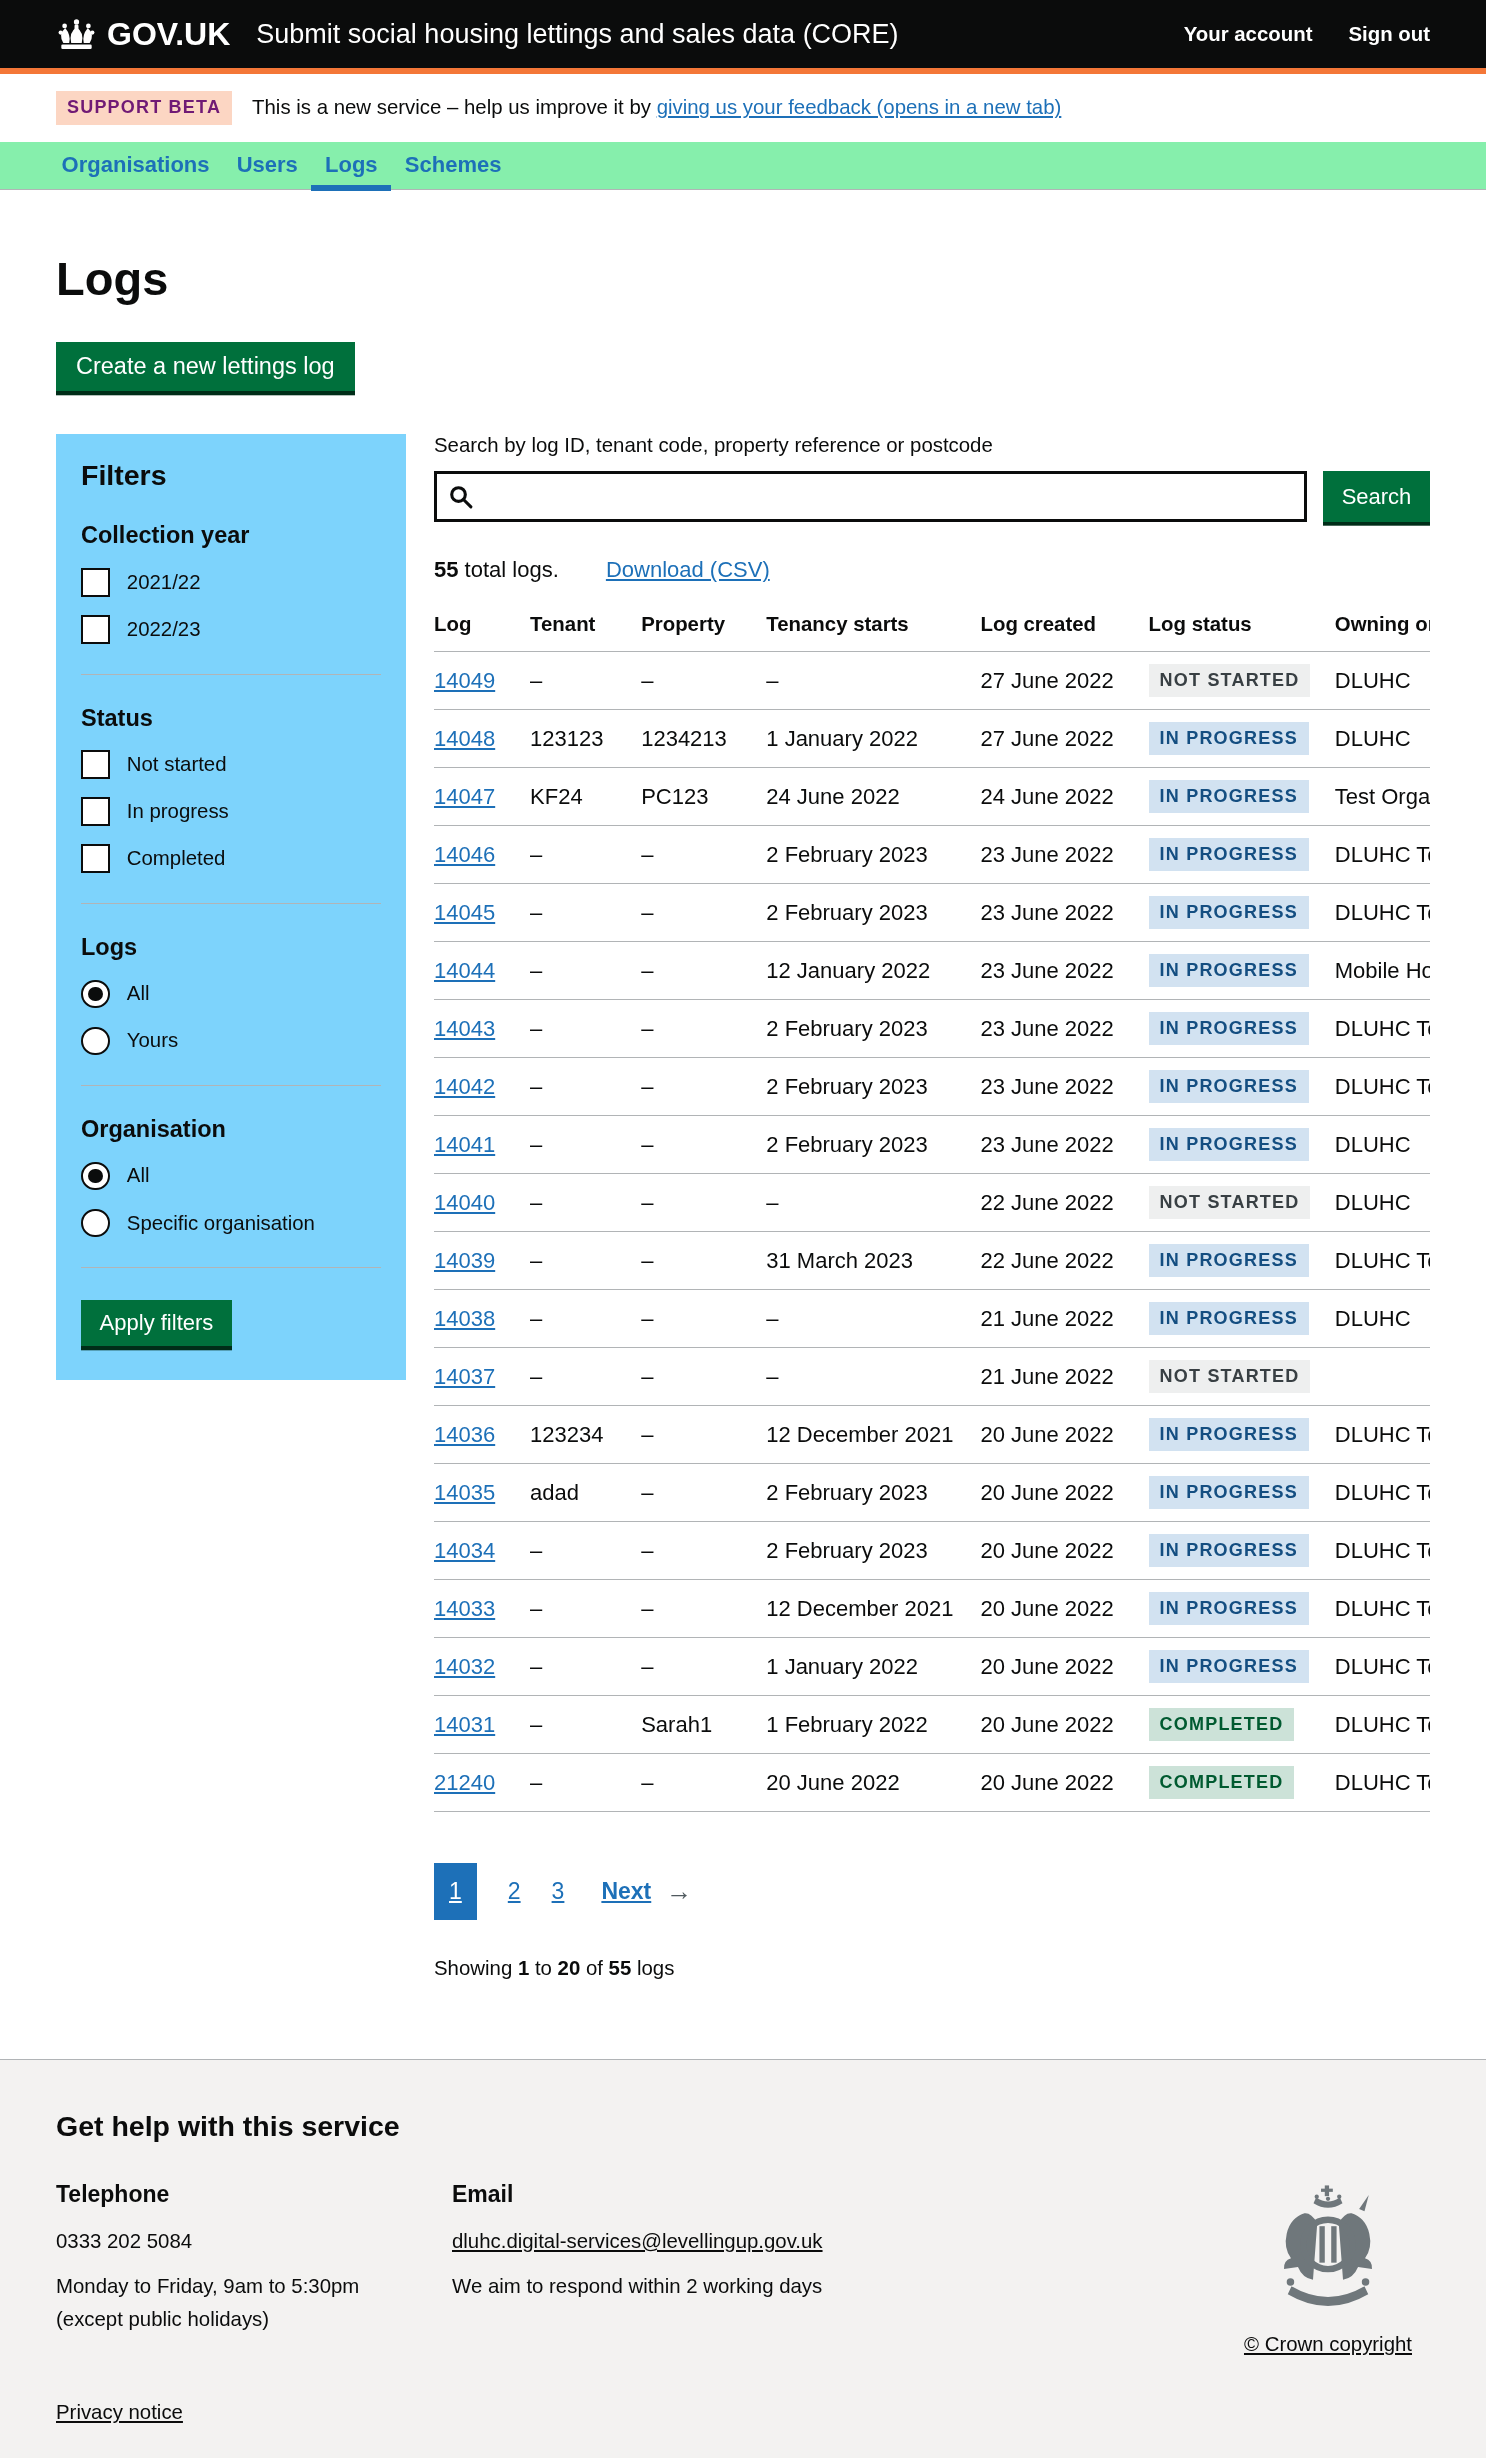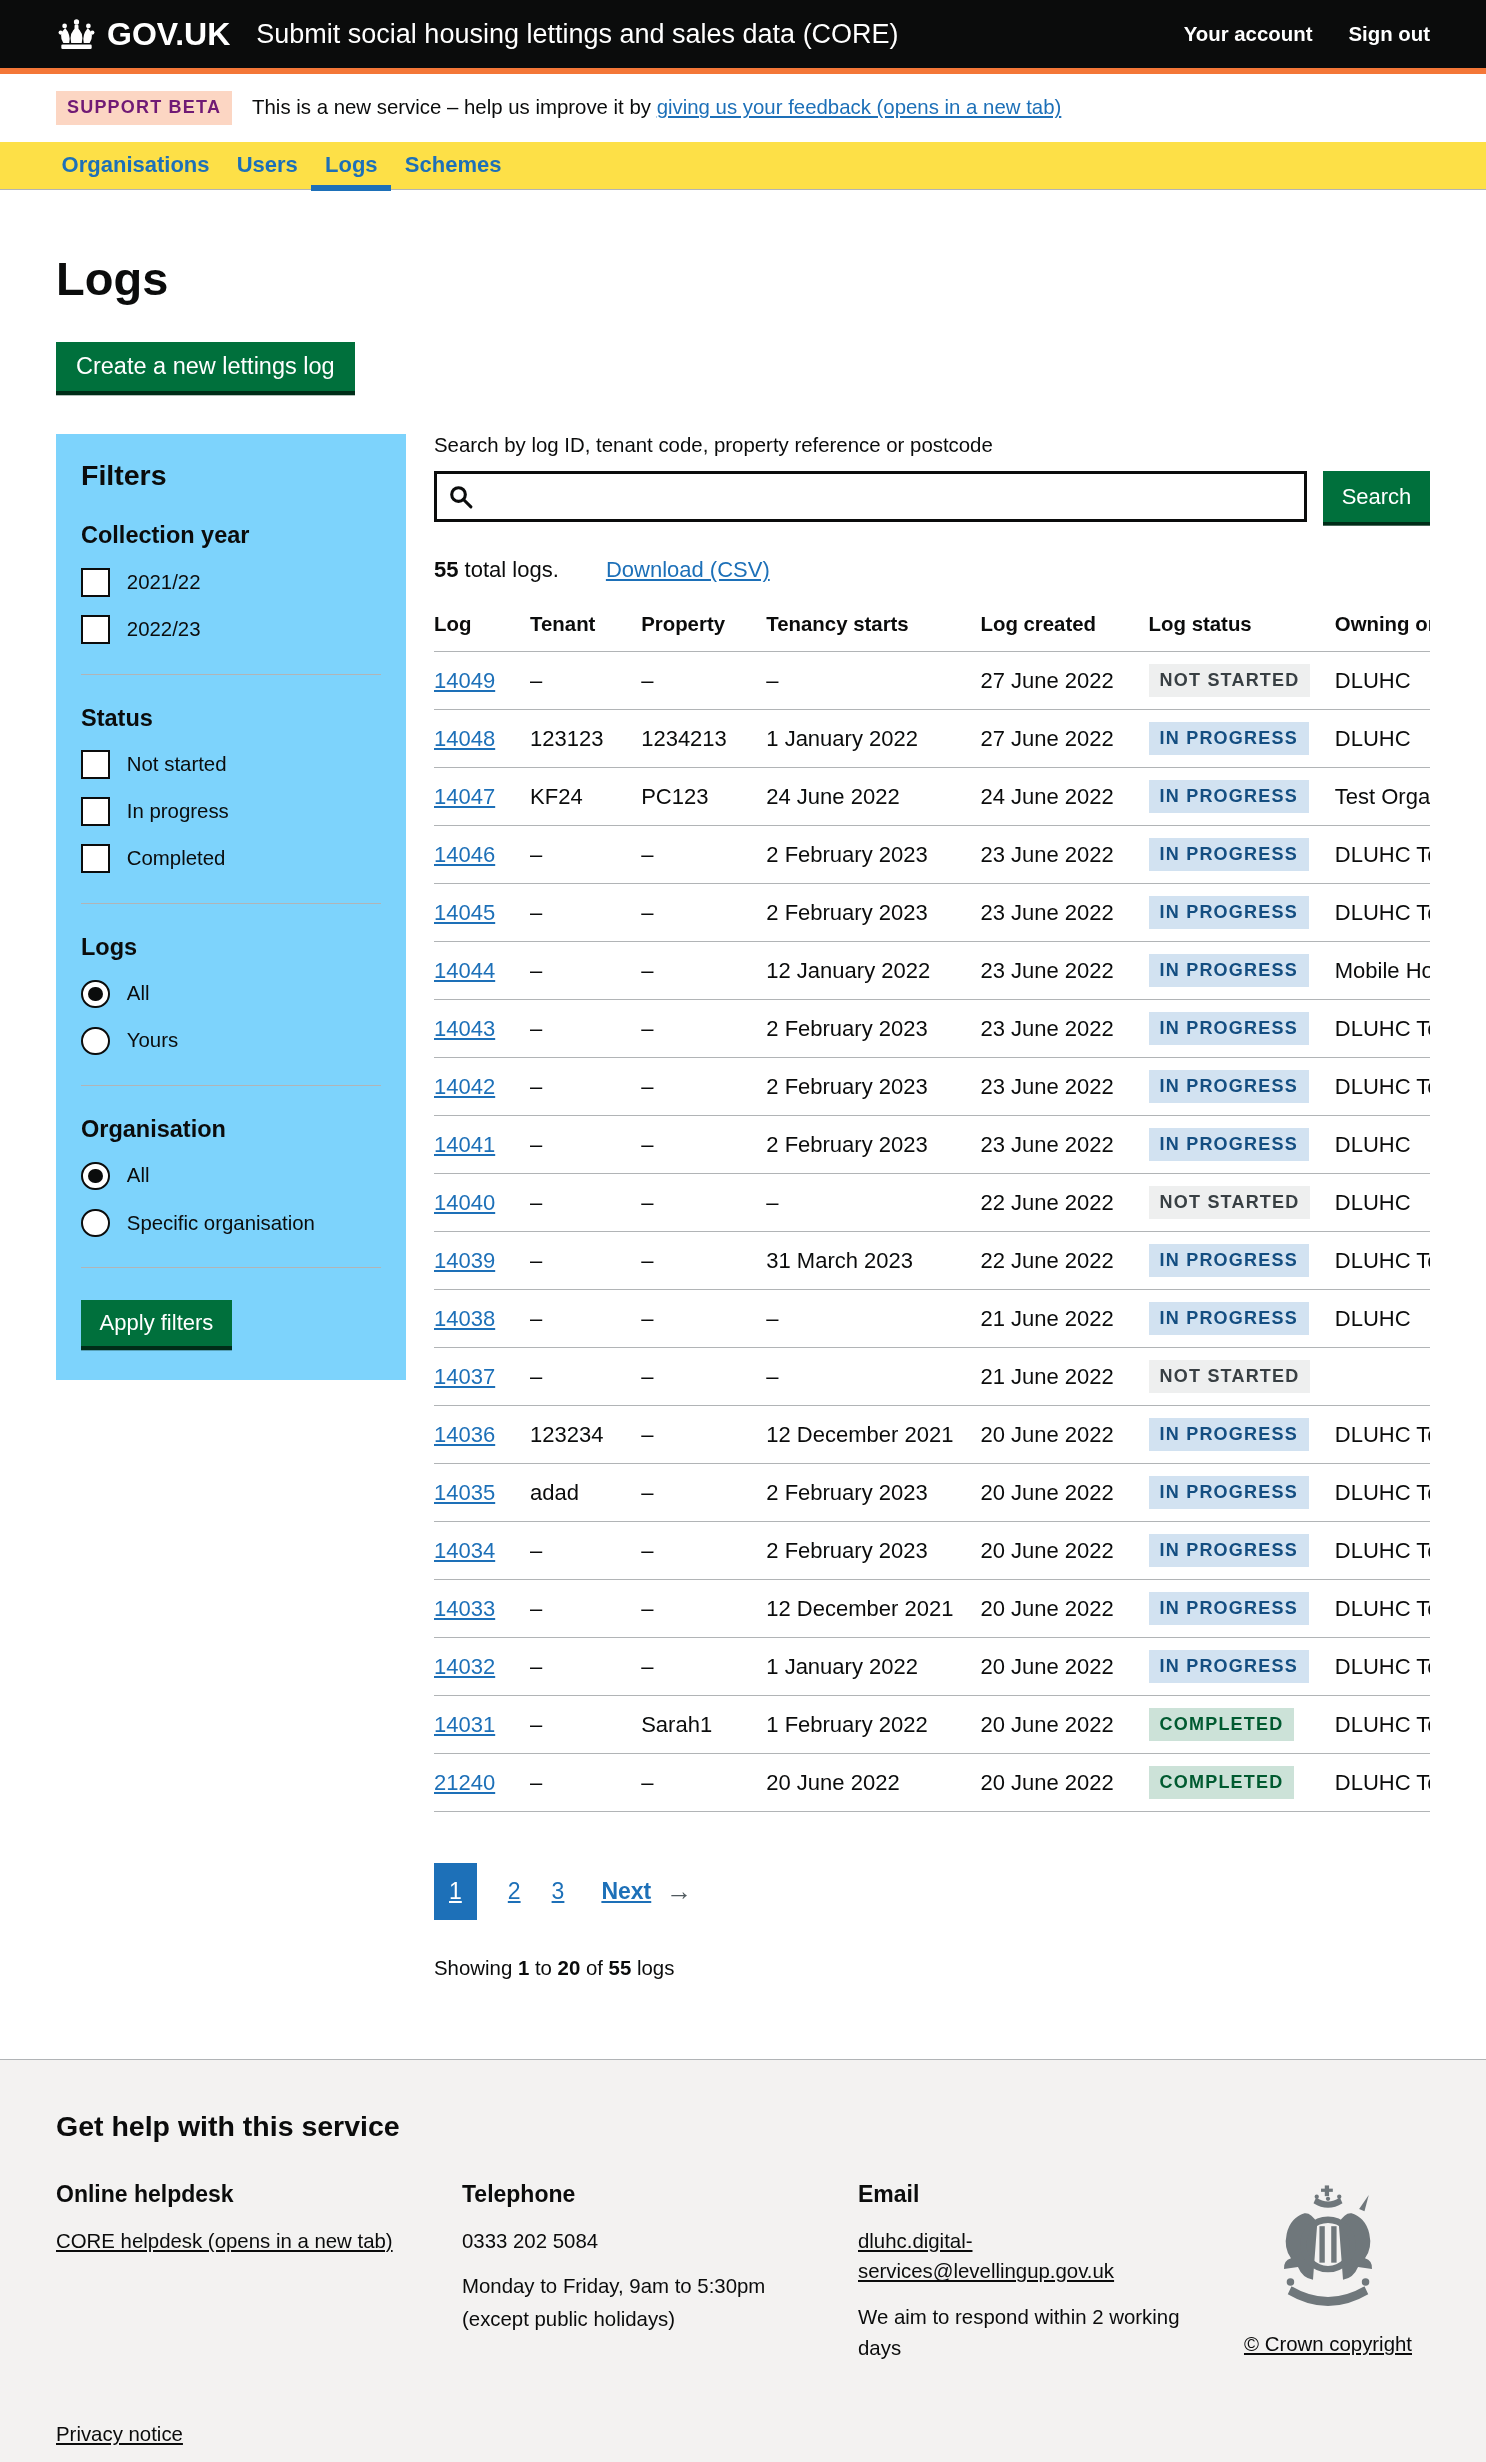--- a/index.html
+++ b/index.html
@@ -24,21 +24,21 @@
   
   .phase-banner { padding: 17.3px 56px; display: flex; align-items: center; gap: 20px; background: #fff; }
   .phase-tag {
     background: #fcd6c3; color: #701a75; font-weight: bold; font-size: 18px;
     letter-spacing: 1.2px; padding: 6.2px 11px; white-space: nowrap;
   }
   .phase-text { font-size: 20.4px; }
   .phase-text a { color: #1d70b8; }
 
   
-  .nav-strip { background: #fde047; padding: 0 48px; border-bottom: 1.9px solid #b1b4b6; display: flex; }
+  .nav-strip { background: #86efac; padding: 0 48px; border-bottom: 1.9px solid #b1b4b6; display: flex; }
   .nav-item {
     display: inline-block; font-size: 22px; font-weight: bold; color: #1d70b8;
     text-decoration: none; padding: 10px 13.6px 7.4px; border-bottom: 6.8px solid transparent;
     margin-bottom: -1.9px;
   }
   .nav-item.on { border-bottom-color: #1d70b8; }
 
   
   .main { padding: 0 56px; }
   .page-title { font-size: 47px; font-weight: bold; margin: 61px 0 0; }
@@ -462,24 +462,20 @@
       <p class="showing-line">
         <span>Showing </span><b>1</b><span> to </span><b>20</b><span> of </span><b>55</b><span> logs</span>
       </p>
     </section>
   </div>
 </main>
 
 <footer class="site-footer">
   <h2 class="footer-heading">Get help with this service</h2>
   <div class="footer-cols">
-    <div class="fcol fcol-1">
-      <h4>Online helpdesk</h4>
-      <p class="ftext"><a>CORE helpdesk (opens in a new tab)</a></p>
-    </div>
     <div class="fcol fcol-2">
       <h4>Telephone</h4>
       <p class="ftext">0333 202 5084</p>
       <p class="ftext" style="margin-bottom:2.5px;">Monday to Friday, 9am to 5:30pm</p>
       <p class="ftext">(except public holidays)</p>
     </div>
     <div class="fcol fcol-3">
       <h4>Email</h4>
       <p class="ftext"><a>dluhc.digital-services@levellingup.gov.uk</a></p>
       <p class="ftext">We aim to respond within 2 working days</p>

